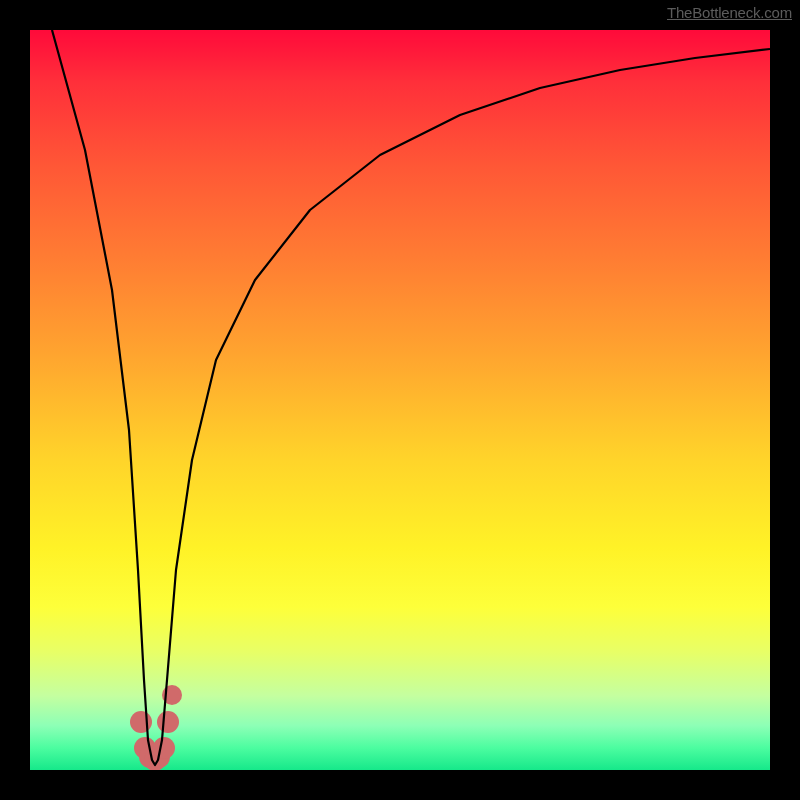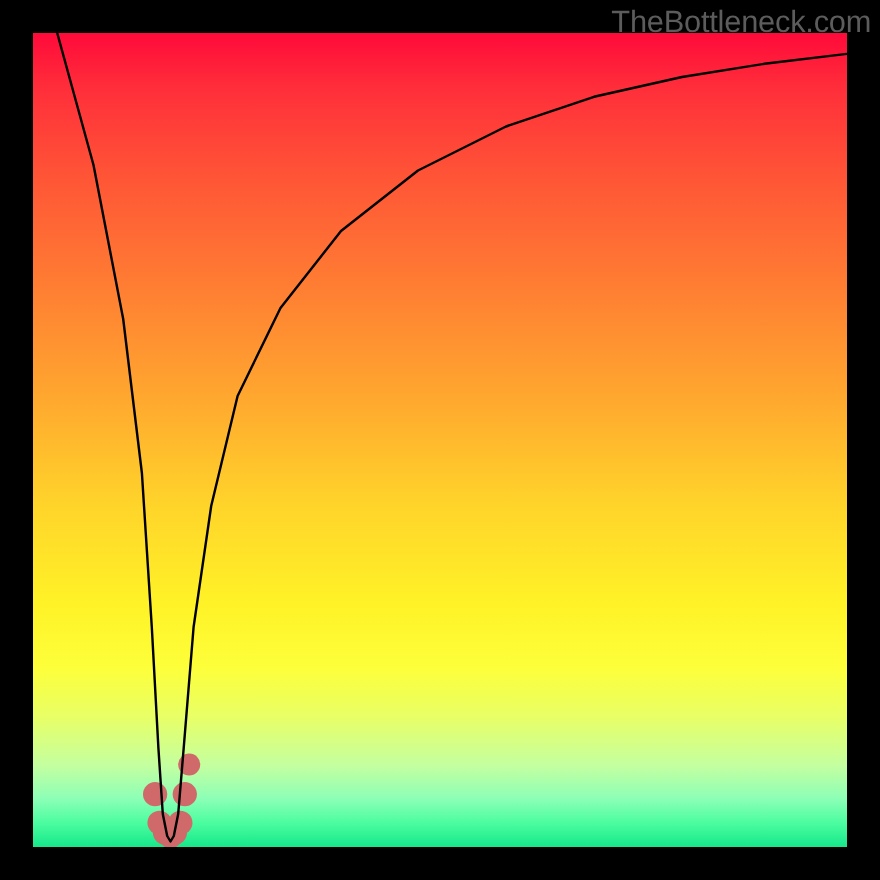--- a/index.html
+++ b/index.html
@@ -45,23 +45,24 @@
       #8dffb6 94%,
       #4cfda0 97%,
       #16e88a 100%
     );
   }
   .watermark {
     position: absolute;
     top: 4px;
     right: 8px;
     color: #5c5c5c;
-    font-size: 28px;
+    font-size: 15px;
     font-weight: 400;
     letter-spacing: -0.2px;
+    text-decoration: underline;
   }
   .svg-layer {
     position: absolute;
     inset: 0;
   }
 </style>
 </head>
 <body>
 
 <div class="frame">

